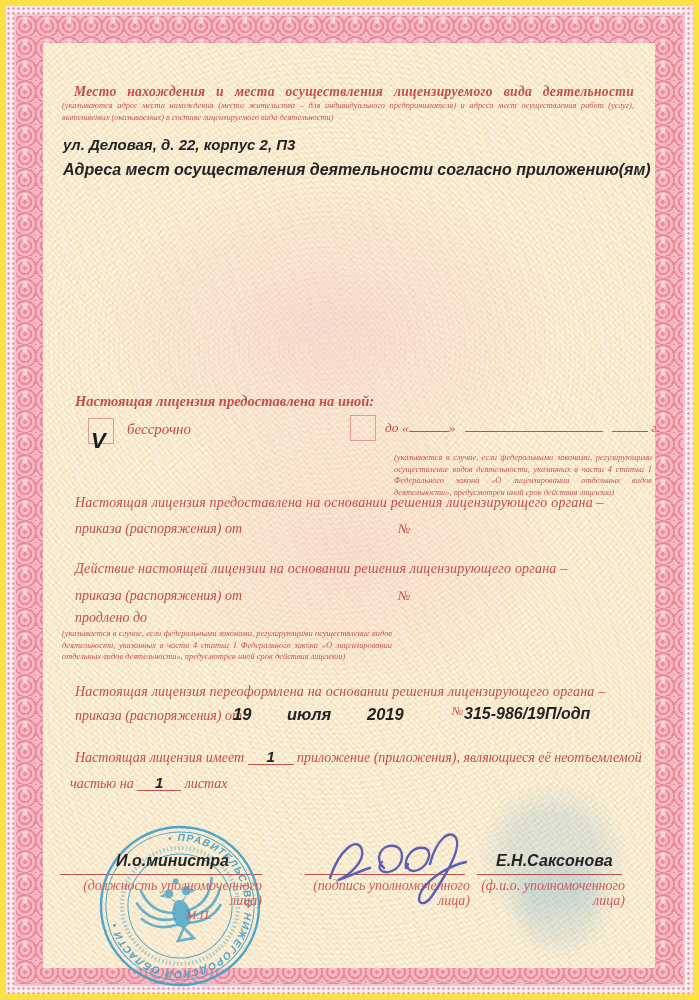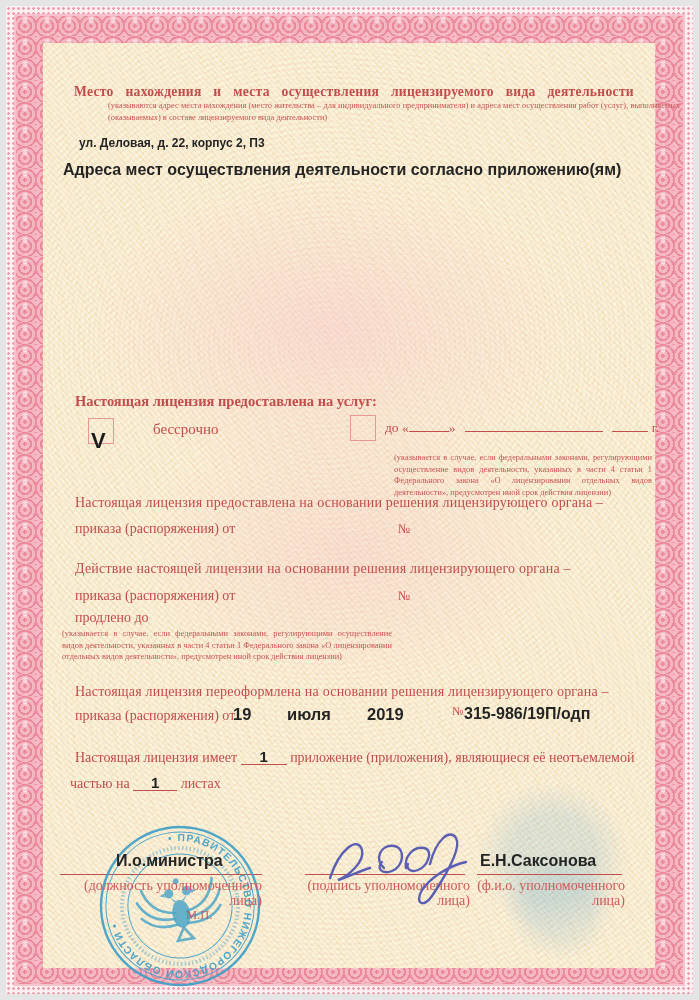--- a/index.html
+++ b/index.html
@@ -1,21 +1,21 @@
 <!DOCTYPE html>
 <html><head>
 <meta charset="utf-8">
 <style>
   html,body{margin:0;padding:0;}
   body{
     width:699px;height:1000px;position:relative;overflow:hidden;
     background:#ffffff;
     font-family:"Liberation Serif", serif;
   }
-  .page{position:absolute;inset:0;background:#e5e5e5;}
+  .page{position:absolute;inset:0;background:#fde047;font-style:italic;}
   
   .lace{
     position:absolute;inset:6px;
     background-color:#fdeef2;
     background-image:radial-gradient(circle,#ee9cab 1.1px,transparent 1.5px);
     background-size:5px 5px;
   }
   
   .frame{
     position:absolute;inset:14px;
@@ -66,29 +66,29 @@
 </style>
 </head>
 <body>
 
 <div class="page">
   <div class="lace"></div>
   <div class="frame"></div>
   <div class="paper"></div>
 
   <div class="abs red serif just" style="left:74px;top:84px;width:560px;font-size:13.6px;font-weight:600;letter-spacing:.3px;">Место нахождения и места осуществления лицензируемого вида деятельности</div>
-  <div class="abs smallnote" style="left:62px;top:100px;width:572px;margin-left:46px;">(указываются адрес места нахождения (место жительства – для индивидуального предпринимателя) и адреса мест осуществления работ (услуг), выполняемых (оказываемых) в составе лицензируемого вида деятельности)</div>
-  <div class="abs ink" style="left:63px;top:136px;font-size:12px;z-index:3;margin-left:16px;">ул. Деловая, д. 22, корпус 2, П3</div>
+  <div class="abs smallnote" style="left:62px;top:100px;width:572px;">(указываются адрес места нахождения (место жительства – для индивидуального предпринимателя) и адреса мест осуществления работ (услуг), выполняемых (оказываемых) в составе лицензируемого вида деятельности)</div>
+  <div class="abs ink" style="left:63px;top:136px;font-size:15px;z-index:3;">ул. Деловая, д. 22, корпус 2, П3</div>
   <div class="abs ink" style="left:63px;top:161px;font-size:16px;z-index:3;">Адреса мест осуществления деятельности согласно приложению(ям)</div>
 
-  <div class="abs red serif" style="left:75px;top:393px;font-size:14.5px;font-weight:600;">Настоящая лицензия предоставлена на услуг:</div>
+  <div class="abs red serif" style="left:75px;top:393px;font-size:14.5px;font-weight:600;">Настоящая лицензия предоставлена на иной:</div>
 
   <div class="abs checkbox" style="left:88px;top:418px;"></div>
   <div class="abs vmark" style="left:91px;top:430px;z-index:2;">V</div>
-  <div class="abs red serif" style="left:127px;top:421px;font-size:15px;margin-left:26px;">бессрочно</div>
+  <div class="abs red serif" style="left:127px;top:421px;font-size:15px;">бессрочно</div>
 
   <div class="abs checkbox" style="left:350px;top:415px;"></div>
   <div class="abs red serif" style="left:385px;top:420px;font-size:13.5px;white-space:nowrap;">
     <span>до «</span><span class="blank" style="width:40px;"></span><span>»</span>
     <span class="blank" style="width:138px;margin-left:6px;"></span>
     <span class="blank" style="width:36px;margin-left:6px;"></span>
     <span>г.</span>
   </div>
   <div class="abs smallnote" style="left:394px;top:452px;width:258px;">(указывается в случае, если федеральными законами, регулирующими осуществление видов деятельности, указанных в части 4 статьи 1 Федерального закона «О лицензировании отдельных видов деятельности», предусмотрен иной срок действия лицензии)</div>
 
@@ -170,17 +170,17 @@
       <g stroke="#5b5fb4" stroke-width="2.4" fill="none" stroke-linecap="round">
         <path d="M12 58 C22 28 40 16 44 30 C47 42 30 56 20 60 C32 56 44 50 52 48"></path>
         <path d="M66 48 C56 40 62 24 76 26 C88 28 86 46 74 51 C64 55 58 48 64 42"></path>
         <path d="M88 48 C86 36 96 26 106 28 C116 30 110 46 100 50 C92 53 88 48 90 44"></path>
         <path d="M112 44 C118 20 132 8 138 18 C144 28 126 58 114 76 C106 88 96 84 104 70 C112 58 130 46 148 42"></path>
       </g>
     </svg>
   </div>
 
   <div class="abs sigline" style="left:477px;top:874px;width:145px;"></div>
-  <div class="abs ink" style="left:480px;top:852px;font-size:16px;z-index:3;">Е.Н.Саксонова</div>
+  <div class="abs ink" style="left:496px;top:852px;font-size:16px;z-index:3;">Е.Н.Саксонова</div>
   <div class="abs caption" style="left:477px;top:878px;width:148px;">(ф.и.о. уполномоченного лица)</div>
 
   <div class="abs red serif" style="left:186px;top:908px;font-size:12.5px;z-index:3;opacity:.85;">М.П.</div>
 </div>
 
 </body></html>

